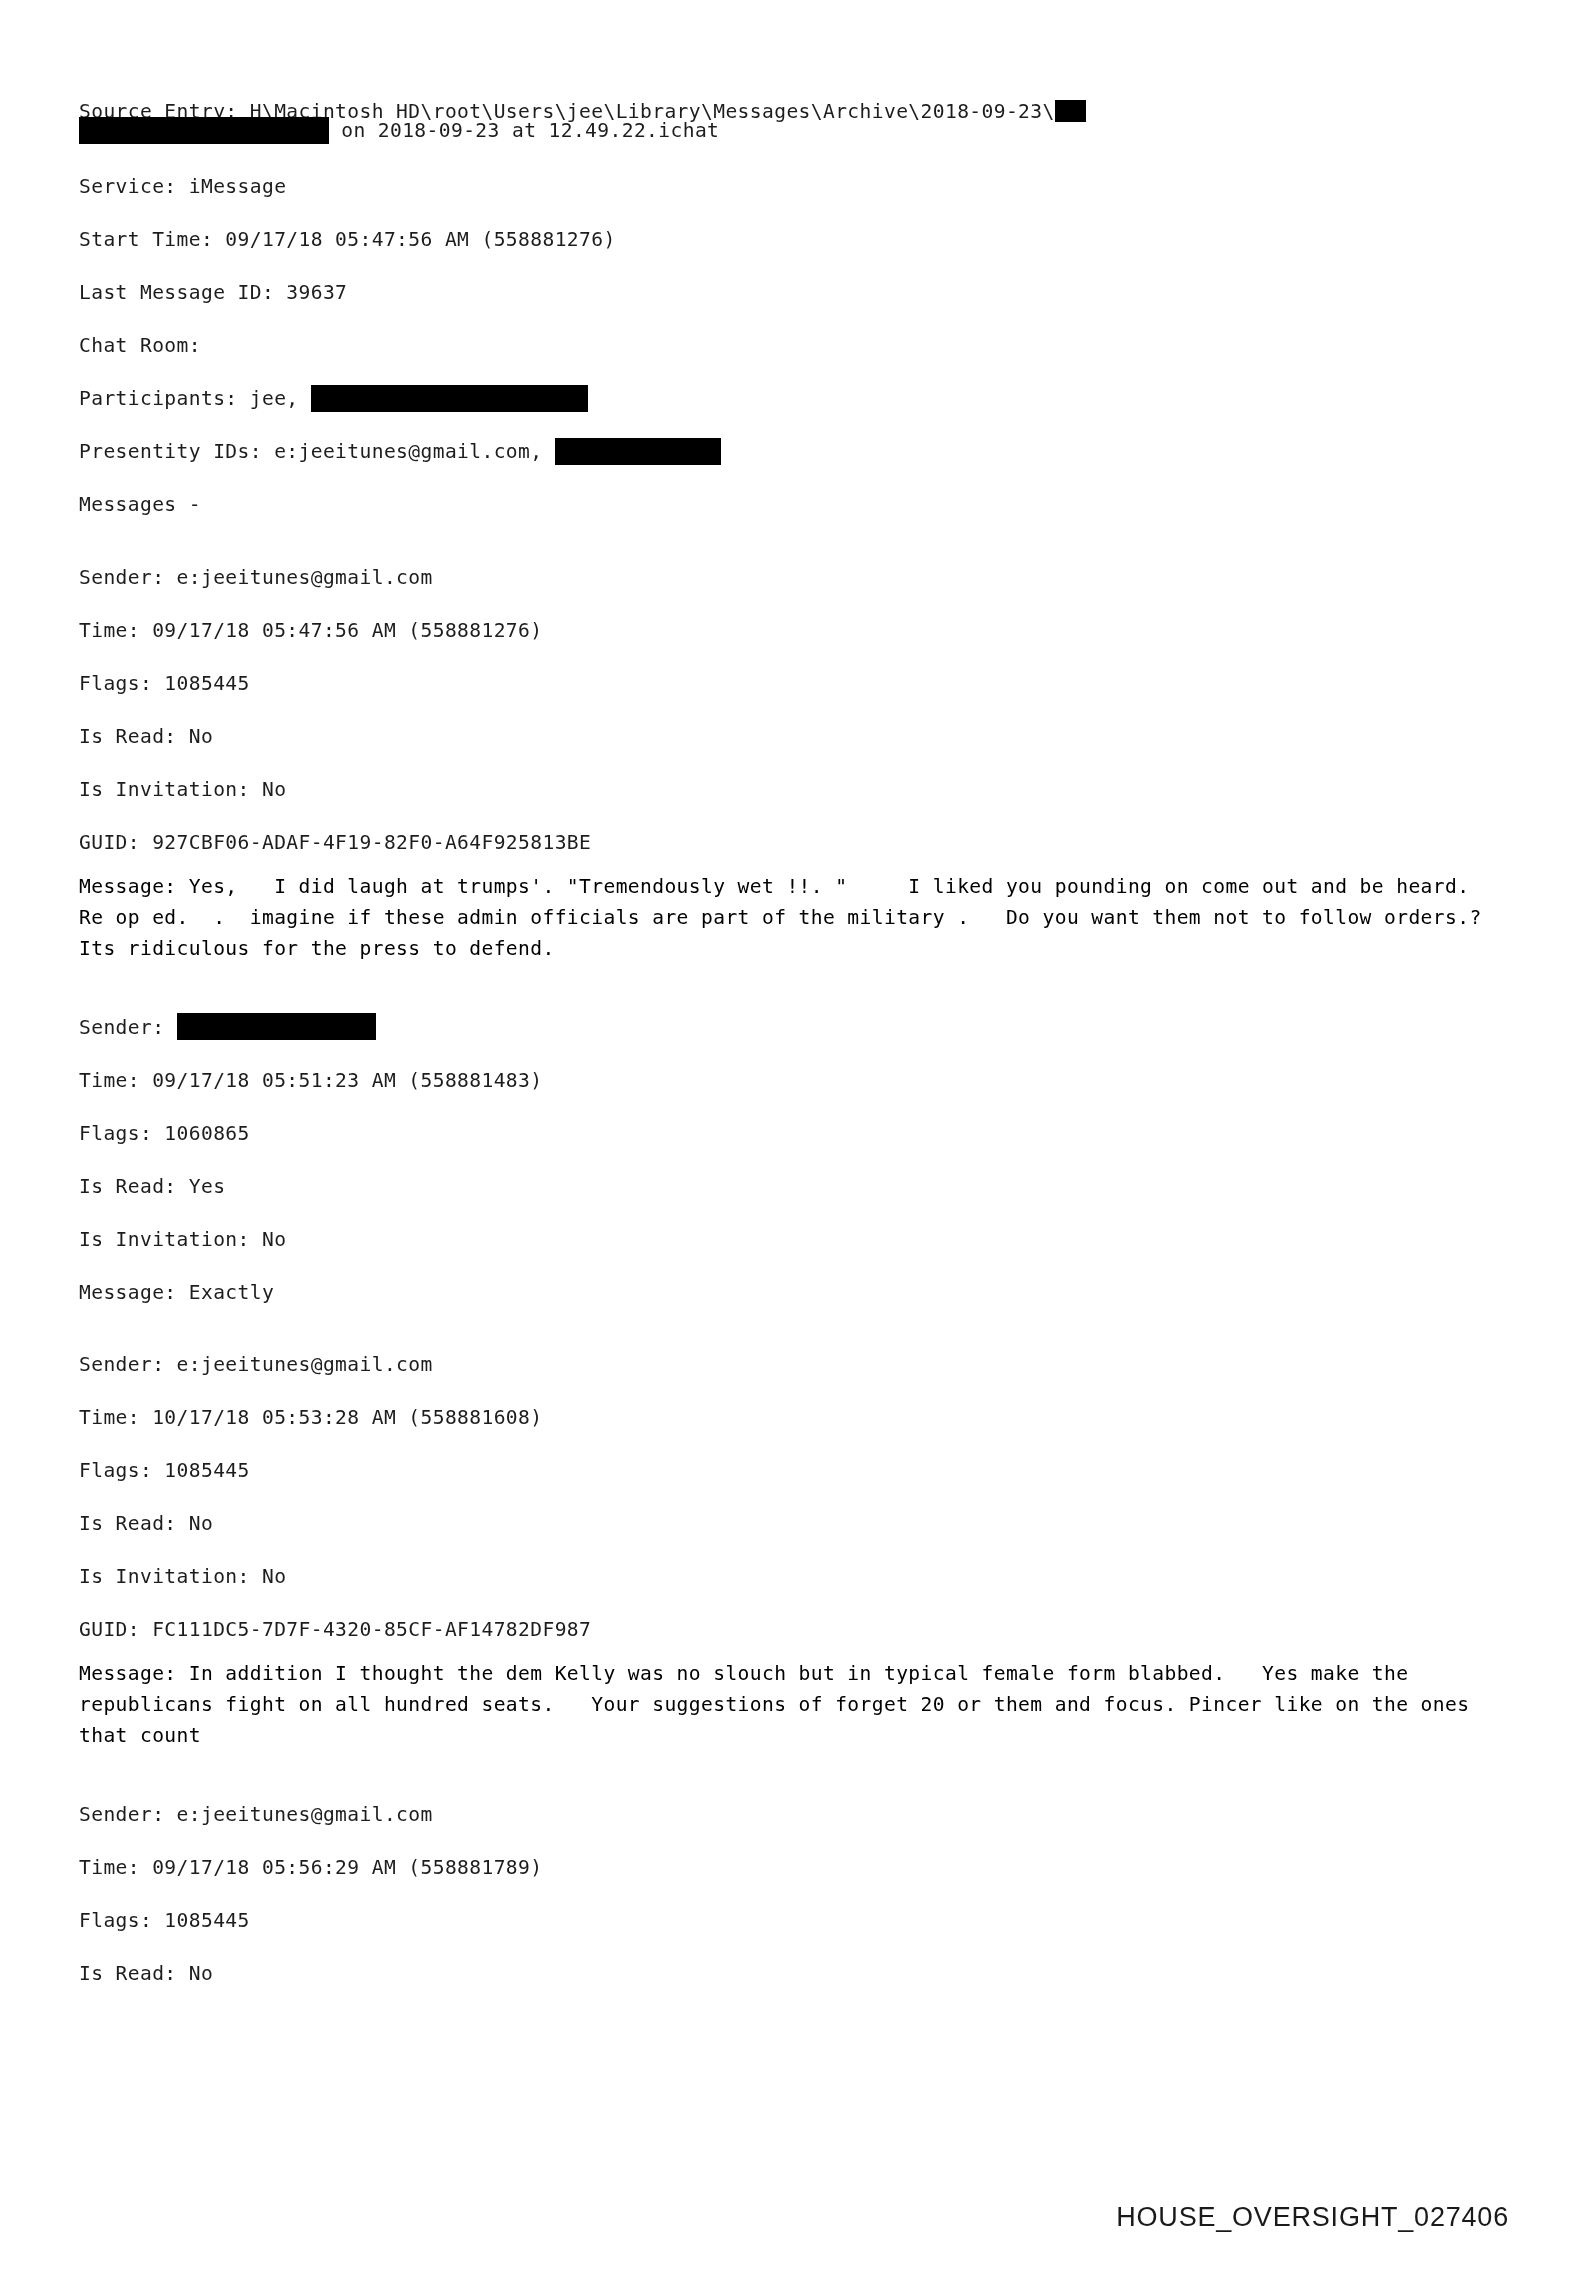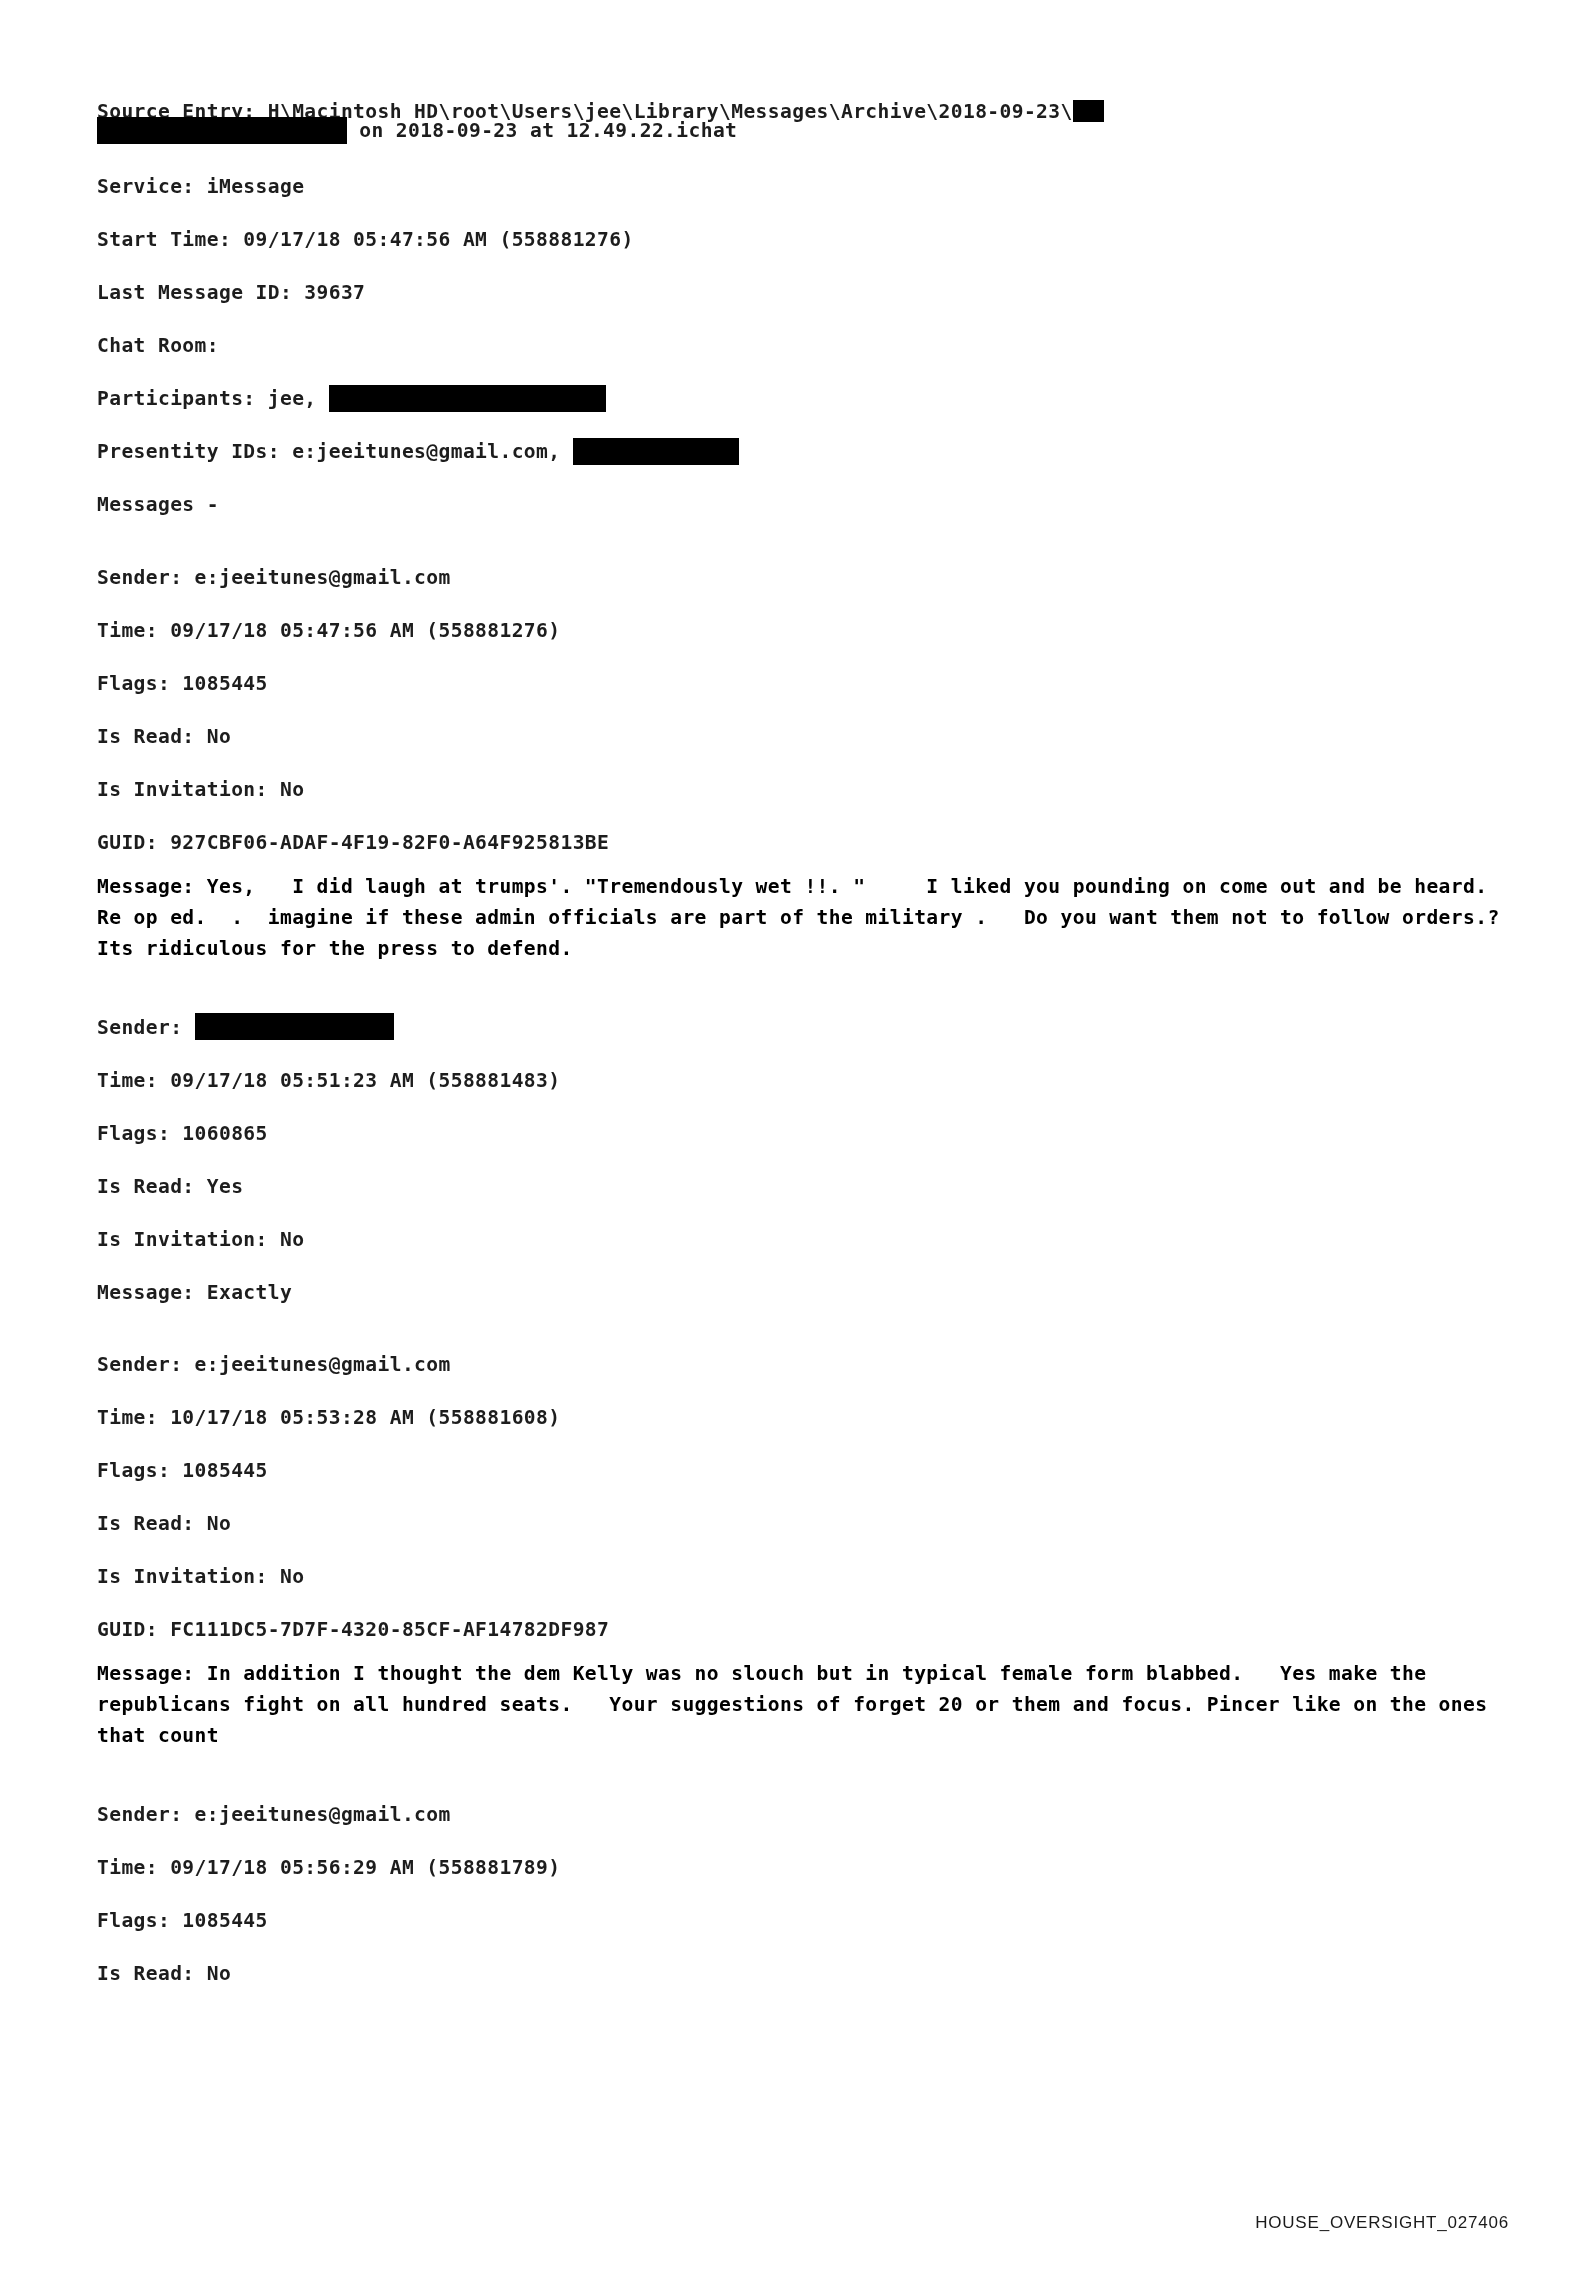--- a/index.html
+++ b/index.html
@@ -18,24 +18,23 @@
   .page {
     position: absolute;
     left: 0;
     top: 0;
     width: 1591px;
     height: 2295px;
     background: #ffffff;
   }
   .doc-body {
     position: absolute;
-    left: 97px;
+    left: 79px;
     top: 96px;
     width: 1418px;
-    font-weight: bold;
   }
   .line {
     font-size: 19.6px;
     line-height: 53px;
     letter-spacing: 0.4px;
     white-space: pre-wrap;
     color: #1d1d1d;
   }
   .line.tight {
     line-height: 31px;
@@ -64,21 +63,21 @@
   .hdr-line2 {
     margin-top: -11.6px;
   }
   .spacer-sm { height: 14px; }
   .spacer-md { height: 23px; }
   .footer {
     position: absolute;
     right: 82px;
     bottom: 62px;
     font-family: "Liberation Sans", sans-serif;
-    font-size: 17px;
+    font-size: 27px;
     letter-spacing: 0.8px;
     color: #1a1a1a;
   }
   .msgblock { margin-top: 5.1px; }
 </style>
 </head>
 <body>
 
 <div class="page">
 

